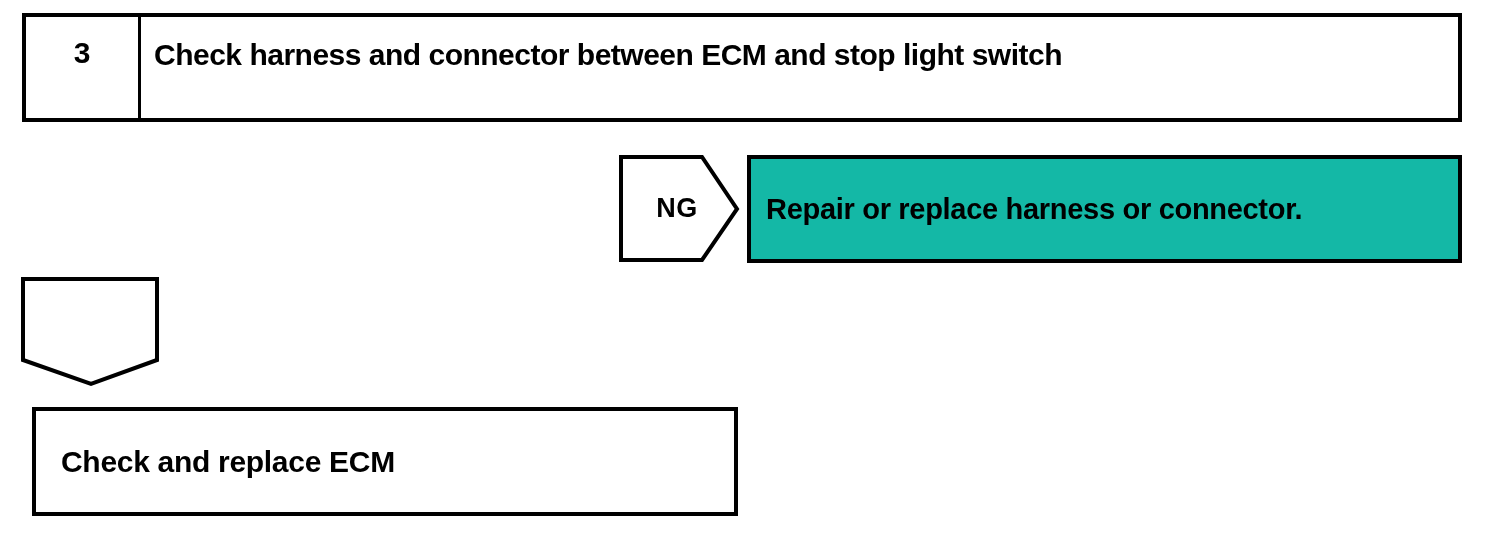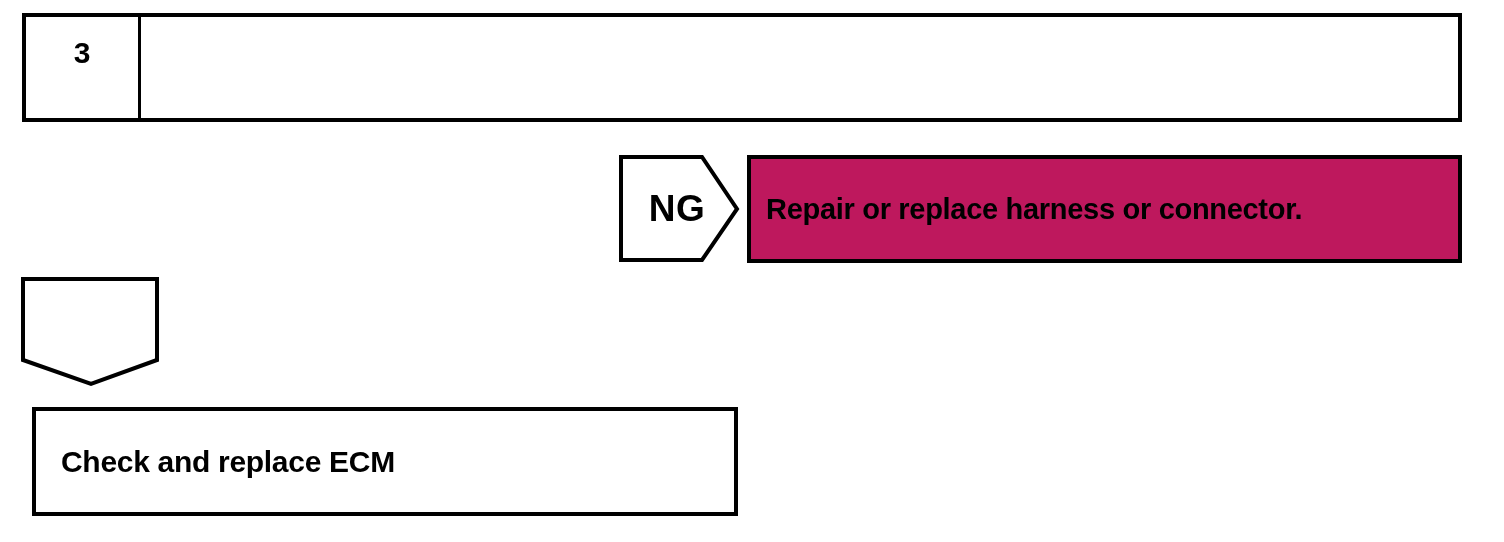--- a/index.html
+++ b/index.html
@@ -62,39 +62,39 @@
   }
   .ng-label {
     position: absolute;
     left: 627px;
     top: 157px;
     width: 100px;
     height: 103px;
     display: flex;
     align-items: center;
     justify-content: center;
-    font-size: 37px;
+    font-size: 27px;
     letter-spacing: 0.5px;
   }
 
   
   .repair-box {
     position: absolute;
     left: 747px;
     top: 155px;
     width: 715px;
     height: 108px;
     border: 4px solid #000;
     box-sizing: border-box;
     display: flex;
     align-items: center;
     padding-left: 15px;
     font-size: 29px;
     letter-spacing: -0.3px;
-    background: #be185d;
+    background: #14b8a6;
   }
 
   
   .ok-shape {
     position: absolute;
     left: 21px;
     top: 277px;
   }
   .ok-label {
     position: absolute;
@@ -126,20 +126,21 @@
     background: #fff;
   }
 </style>
 </head>
 <body>
 
 <div class="canvas">
 
   <div class="step-box">
     <div class="step-number">3</div>
+    <div class="step-title">Check harness and connector between ECM and stop light switch</div>
   </div>
 
   <svg class="ng-shape" width="122" height="109" viewBox="0 0 122 109">
     <polygon points="2,2 83,2 118,54 83,105 2,105"></polygon>
   </svg>
   <div class="ng-label">NG</div>
 
   <div class="repair-box">
     <span>Repair or replace harness or connector.</span>
   </div>

